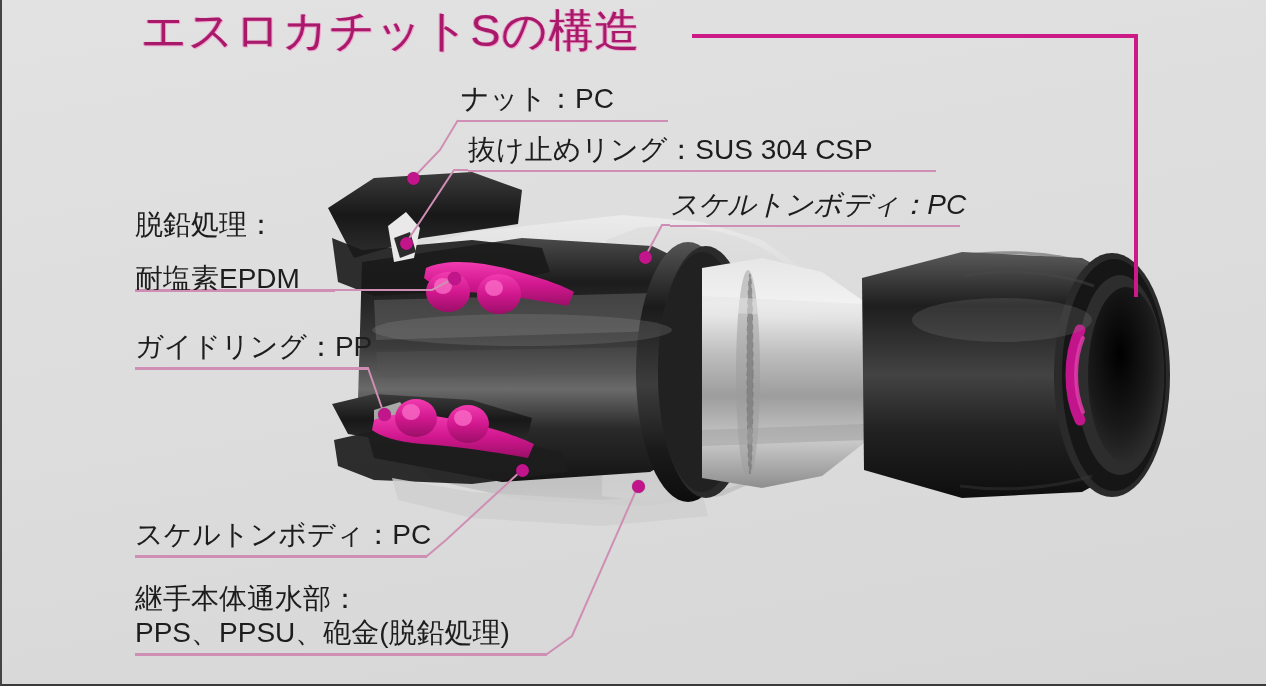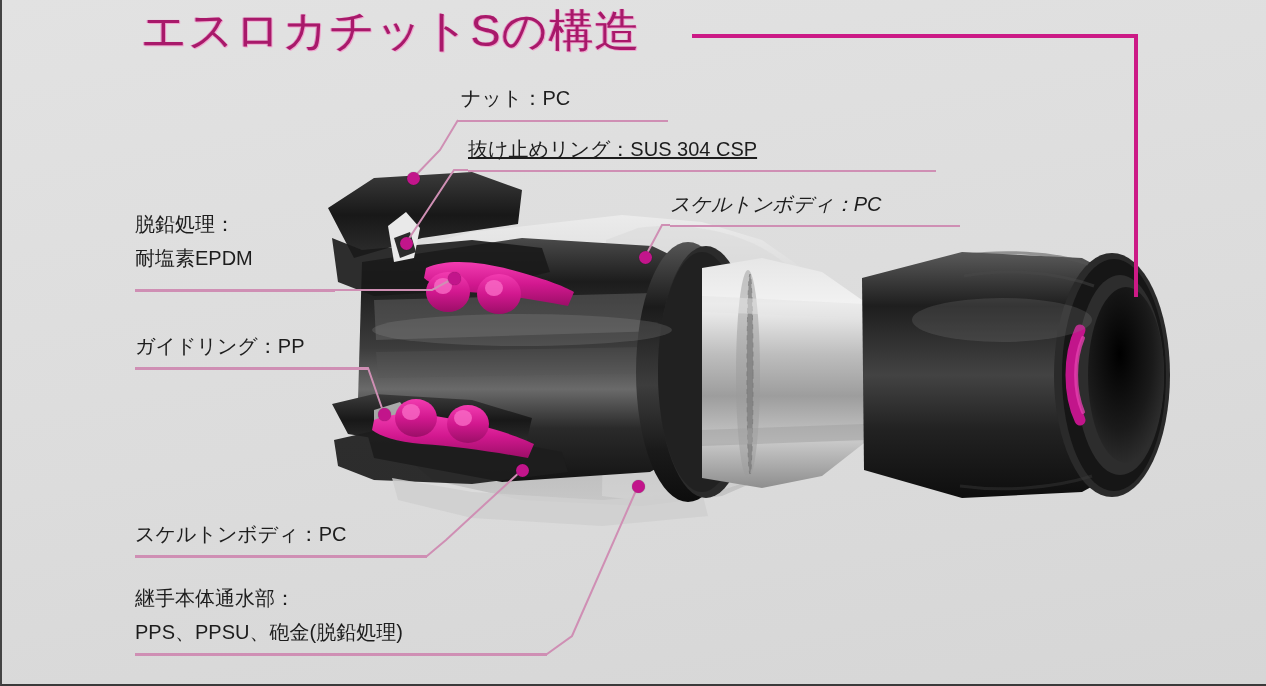--- a/index.html
+++ b/index.html
@@ -18,21 +18,21 @@
     font-size:45px;line-height:1;letter-spacing:1px;font-weight:400;
     color:#a8196a;
     text-shadow:0 0 1px #e98fc0, 1px 1px 0 #f0a9d0, -1px 0 0 #e08ec2;
     white-space:nowrap;
   }
   #title-rule-h{position:absolute;left:690px;top:34px;width:446px;height:4px;
     background:#cc1a86;}
   #title-rule-v{position:absolute;left:1132px;top:34px;width:4px;height:263px;
     background:#cc1a86;}
   
-  .lbl{position:absolute;color:#1d1d1d;font-size:20px;line-height:33px;white-space:nowrap;}
+  .lbl{position:absolute;color:#1d1d1d;font-size:28px;line-height:33px;white-space:nowrap;}
   .rule{position:absolute;height:2px;background:#cf8fb4;}
   .dot{position:absolute;width:13px;height:13px;border-radius:50%;
     background:#c2158b;box-shadow:0 0 1px rgba(0,0,0,.45);}
   svg.leaders{position:absolute;left:0;top:0;width:1266px;height:686px;
     pointer-events:none;overflow:visible;}
   
   svg.art{position:absolute;left:0;top:0;width:1266px;height:686px;}
 </style>
 </head>
 <body>
@@ -178,28 +178,28 @@
     </g>
   </svg>
 
   <div id="title">エスロカチットSの構造</div>
   <div id="title-rule-h"></div>
   <div id="title-rule-v"></div>
 
   <div class="lbl" style="left:459px;top:82px;">ナット：PC</div>
   <div class="rule" style="left:456px;top:120px;width:210px;"></div>
 
-  <div class="lbl" style="left:466px;top:133px;text-decoration:underline;">抜け止めリング：SUS 304 CSP</div>
+  <div class="lbl" style="left:466px;top:133px;">抜け止めリング：SUS 304 CSP</div>
   <div class="rule" style="left:466px;top:170px;width:468px;"></div>
 
   <div class="lbl" style="left:668px;top:188px;font-style:italic;">スケルトンボディ：PC</div>
   <div class="rule" style="left:668px;top:225px;width:290px;"></div>
 
   <div class="lbl" style="left:133px;top:208px;">脱鉛処理：</div>
-  <div class="lbl" style="left:133px;top:242px;">耐塩素EPDM</div>
+  <div class="lbl" style="left:133px;top:262px;text-decoration:underline;">耐塩素EPDM</div>
   <div class="rule" style="left:133px;top:290px;width:200px;"></div>
 
   <div class="lbl" style="left:133px;top:330px;">ガイドリング：PP</div>
   <div class="rule" style="left:133px;top:368px;width:233px;"></div>
 
   <div class="lbl" style="left:133px;top:518px;">スケルトンボディ：PC</div>
   <div class="rule" style="left:133px;top:556px;width:292px;"></div>
 
   <div class="lbl" style="left:133px;top:616px;">PPS、PPSU、砲金(脱鉛処理)</div>
   <div class="lbl" style="left:133px;top:582px;">継手本体通水部：</div>

